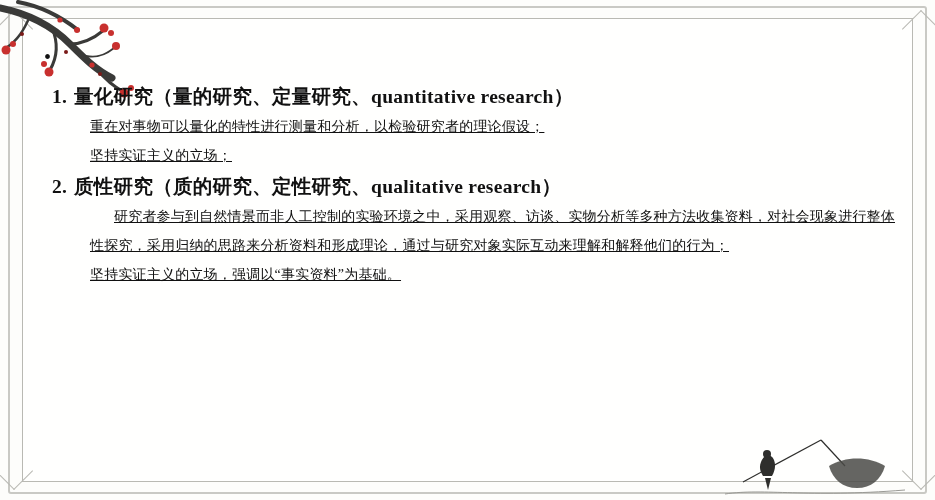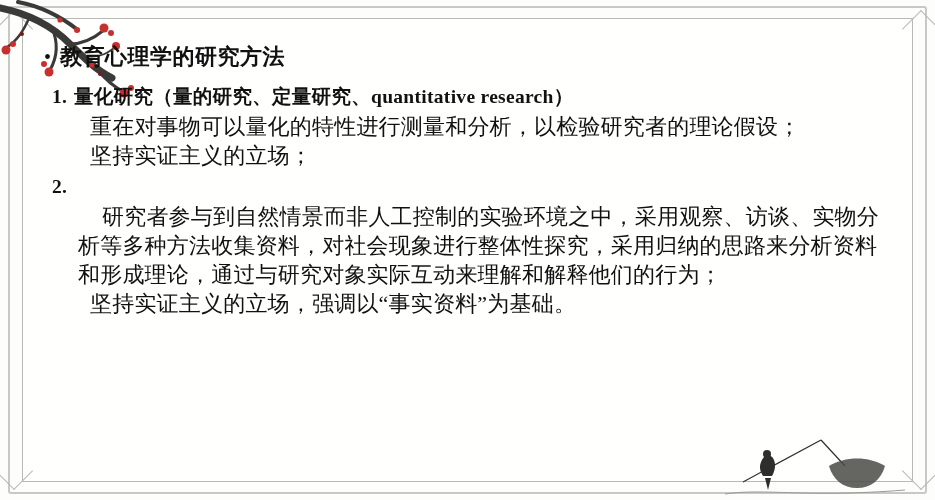--- a/index.html
+++ b/index.html
@@ -111,28 +111,29 @@
     line-height: 30px;
     margin-left: 8px;
     letter-spacing: 0.3px;
   }
   .item-num {
     width: 22px;
     flex: 0 0 22px;
     text-align: left;
   }
   .para {
-    font-size: 22px;
+    font-size: 14px;
     line-height: 29px;
     margin-left: 46px;
     text-indent: 0;
     letter-spacing: 0.2px;
+    text-decoration: underline;
   }
   .para.block {
-    margin-left: 34px;
+    margin-left: 46px;
     text-indent: 24px;
   }
   .para.cont {
     margin-left: 46px;
     text-indent: 0;
   }
 </style>
 </head>
 <body>
 
@@ -191,34 +192,34 @@
     </g>
     <g stroke="#9a9a95" fill="none" stroke-width="1">
       <path d="M0 84 C 40 78, 80 88, 180 80"></path>
     </g>
   </svg>
 
   <div class="content">
 
     <div class="title-row">
       <span class="bullet-dot">•</span>
-      <span class="title-text">教育心理学的研究方法</span>
     </div>
 
     <div class="item">
       <div class="item-head">
         <span class="item-num">1.</span>
         <span>量化研究（量的研究、定量研究、quantitative research）</span>
       </div>
       <div class="para cont">重在对事物可以量化的特性进行测量和分析，以检验研究者的理论假设；</div>
       <div class="para cont">坚持实证主义的立场；</div>
     </div>
 
     <div class="item">
       <div class="item-head">
         <span class="item-num">2.</span>
+        <span>质性研究（质的研究、定性研究、qualitative research）</span>
       </div>
       <div class="para block">研究者参与到自然情景而非人工控制的实验环境之中，采用观察、访谈、实物分析等多种方法收集资料，对社会现象进行整体性探究，采用归纳的思路来分析资料和形成理论，通过与研究对象实际互动来理解和解释他们的行为；</div>
       <div class="para cont">坚持实证主义的立场，强调以“事实资料”为基础。</div>
     </div>
 
   </div>
 </div>
 
 </body></html>

